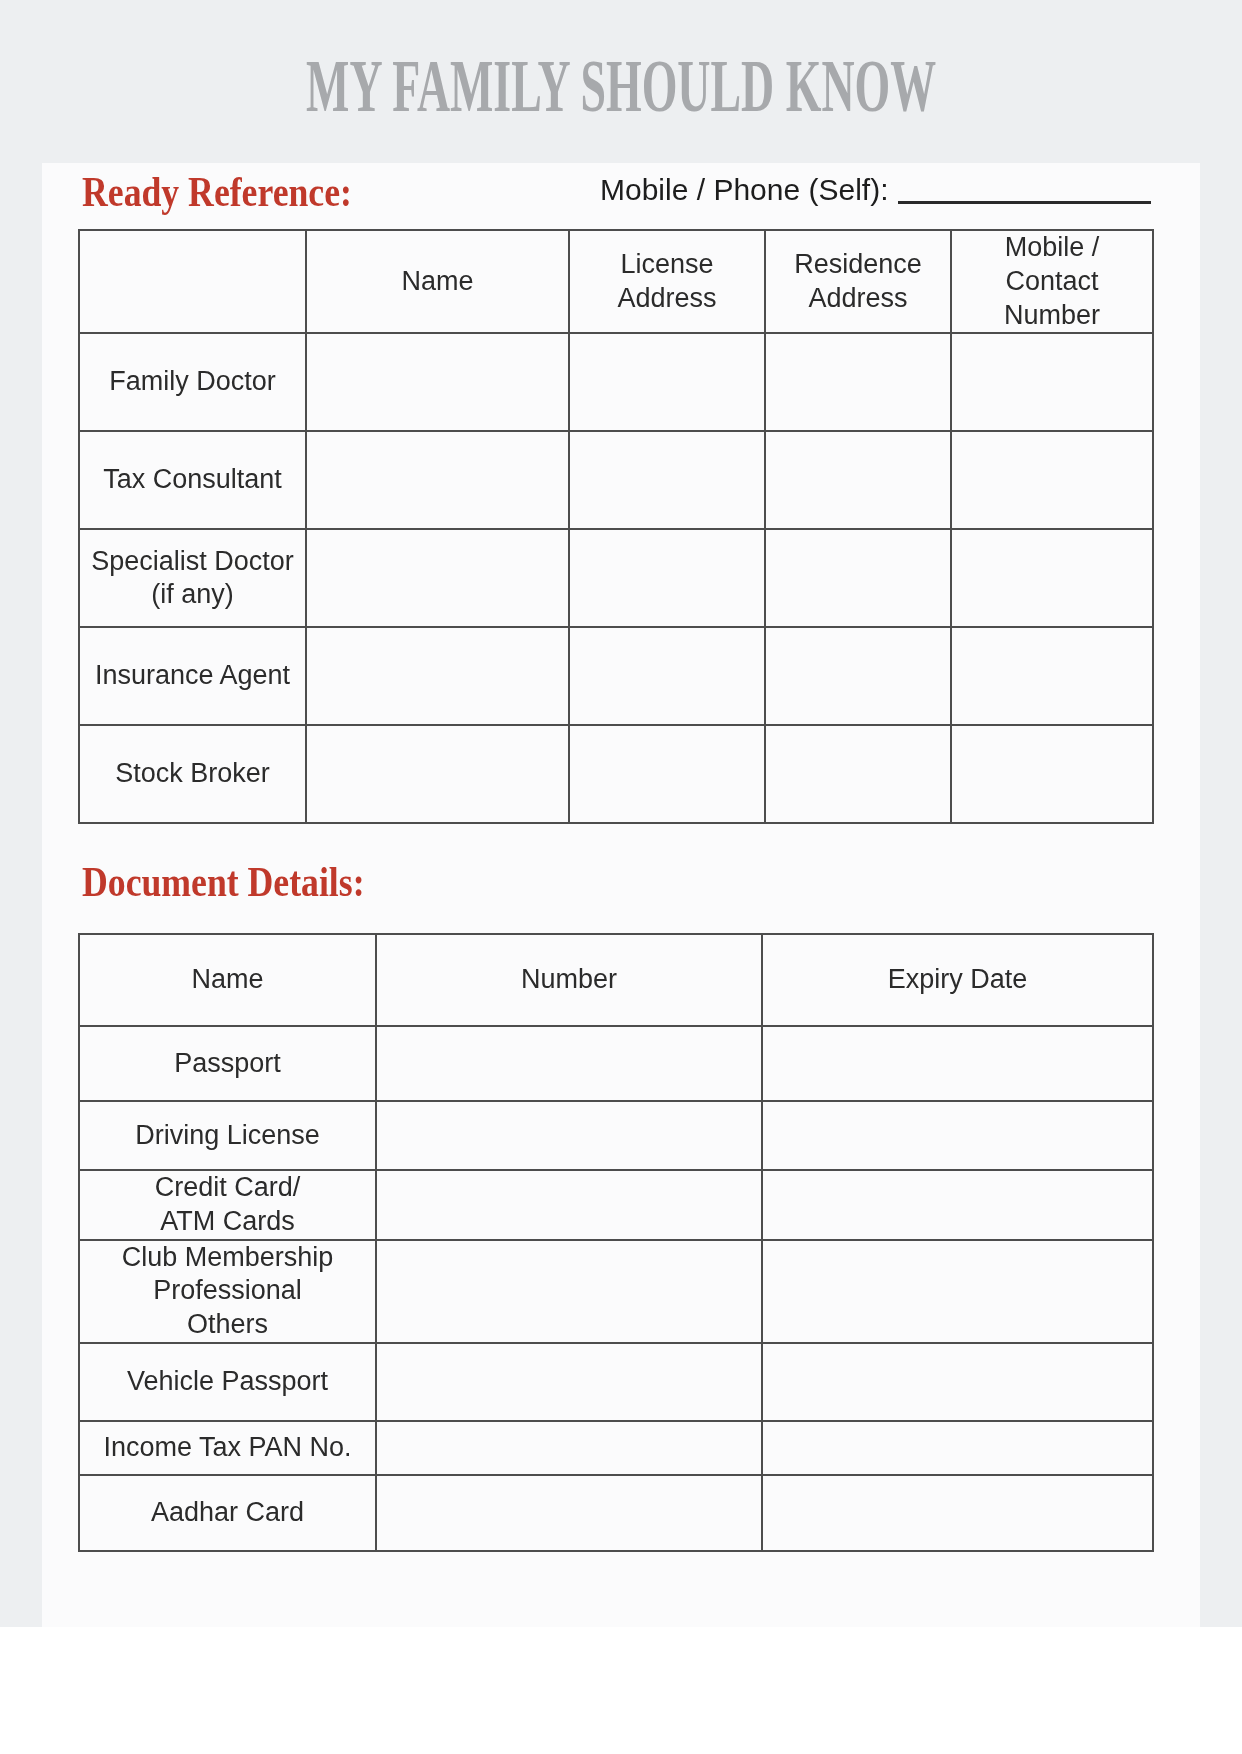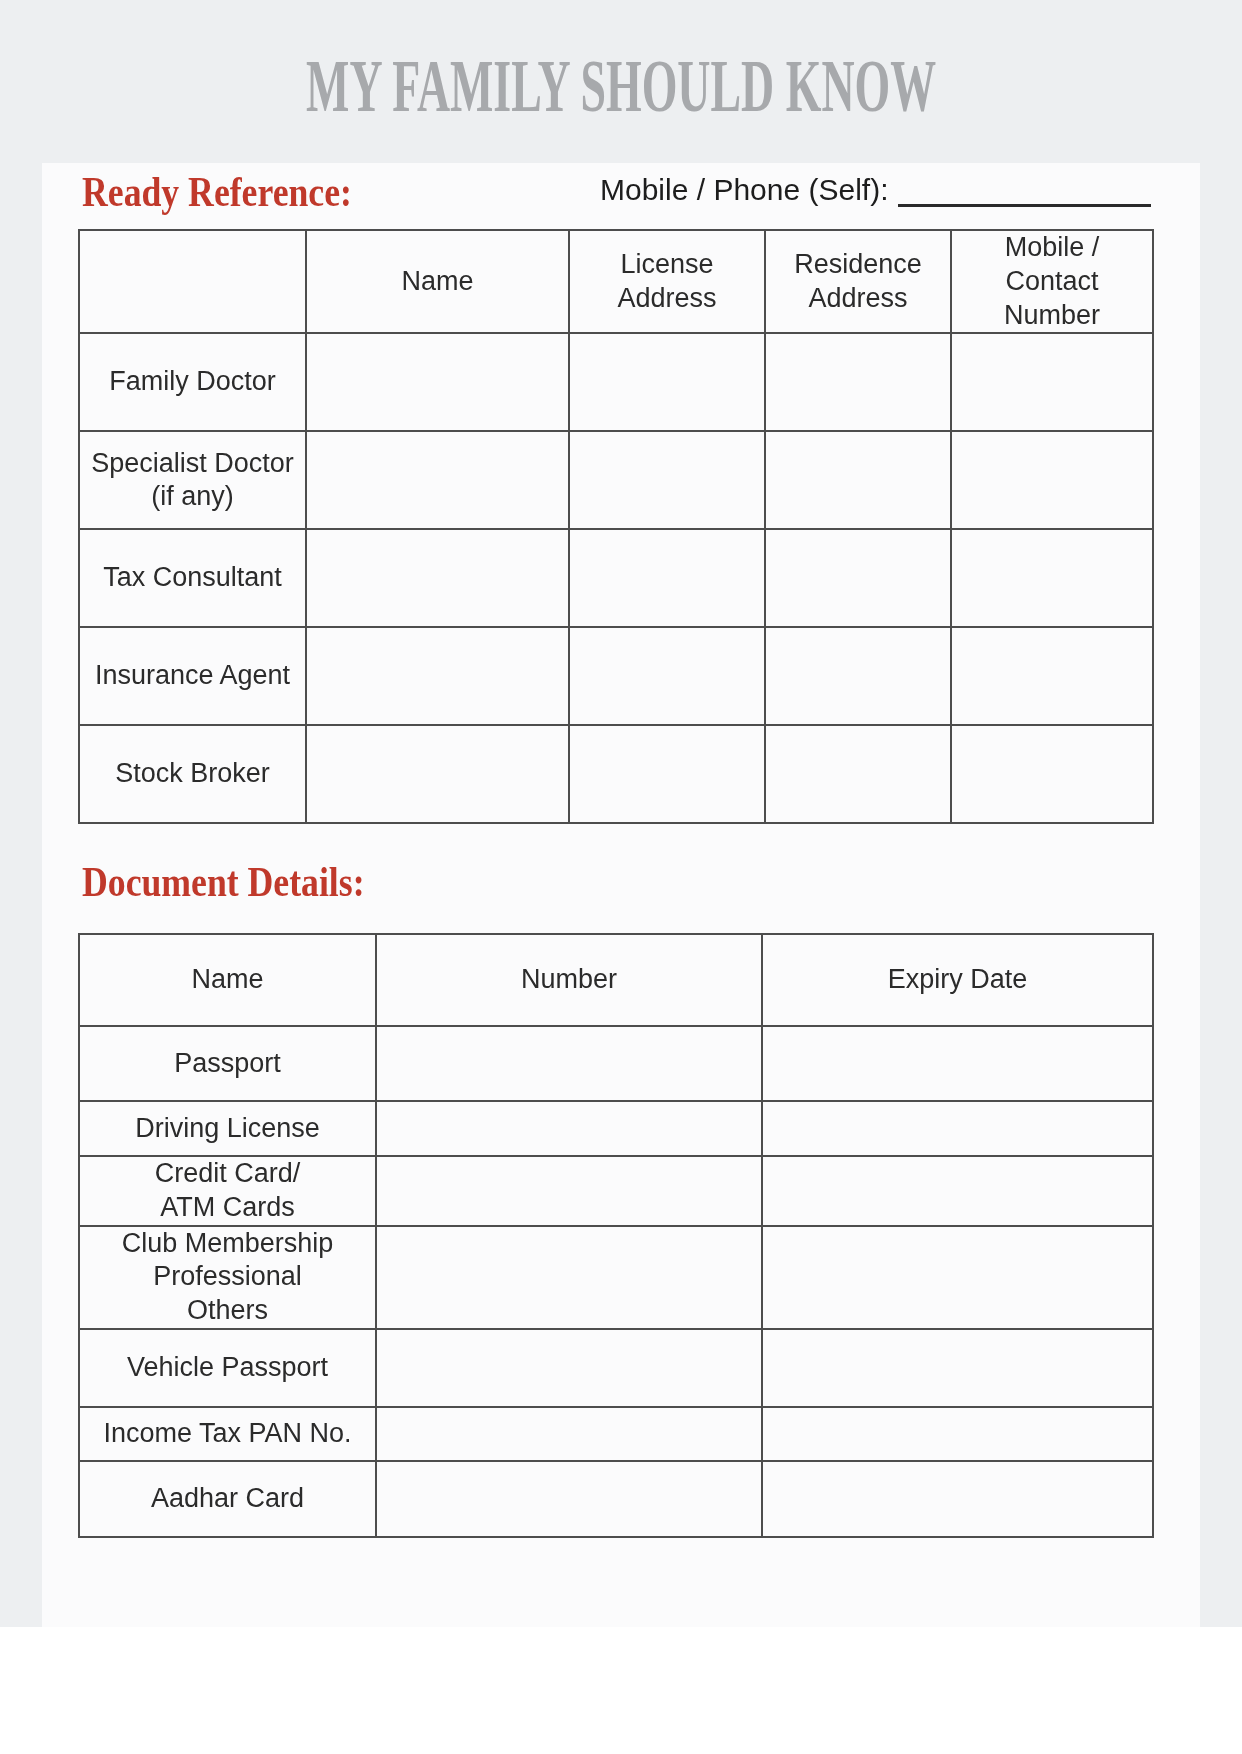--- a/index.html
+++ b/index.html
@@ -44,21 +44,21 @@
     transform-origin:left center;
     white-space:nowrap;
     z-index:3;
   }
   #ready-heading { top:168px; }
   #docs-heading  { top:858px; }
 
   .phone-row {
     position:absolute; left:600px; top:170px;
     width:551px; height:40px;
-    display:flex; align-items:flex-end;
+    display:flex; 
     z-index:3;
   }
   .phone-label {
     font-size:30px; color:#1d1d1d;
     white-space:nowrap; line-height:40px;
     padding-right:10px;
   }
   .phone-line {
     flex:1; height:34px;
     border-bottom:3px solid #2a2a2a;
@@ -81,21 +81,21 @@
     white-space:pre-line;
     line-height:1.25;
     padding:0 6px;
   }
   #table1 { left:78px; top:229px; width:1074px; }
   #table2 { left:78px; top:933px; width:1074px; }
 
   .h94  { height:98px; }
   .h92  { height:92px; }
   .h75  { height:75px; }
-  .h73  { height:55px; }
+  .h73  { height:69px; }
   .h77  { height:54px; }
   .h122 { height:95px; }
   .h78  { height:78px; }
   .h76  { height:76px; }
 </style>
 </head>
 <body>
 
 <div class="gray-band"></div>
 <div class="card"></div>
@@ -130,29 +130,29 @@
 Number</th>
   </tr>
   <tr class="h94">
     <td>Family Doctor</td>
     <td></td>
     <td></td>
     <td></td>
     <td></td>
   </tr>
   <tr class="h94">
+    <td>Tax Consultant</td>
+    <td></td>
+    <td></td>
+    <td></td>
+    <td></td>
+  </tr>
+  <tr class="h94">
     <td>Specialist Doctor
 (if any)</td>
-    <td></td>
-    <td></td>
-    <td></td>
-    <td></td>
-  </tr>
-  <tr class="h94">
-    <td>Tax Consultant</td>
     <td></td>
     <td></td>
     <td></td>
     <td></td>
   </tr>
   <tr class="h94">
     <td>Insurance Agent</td>
     <td></td>
     <td></td>
     <td></td>

